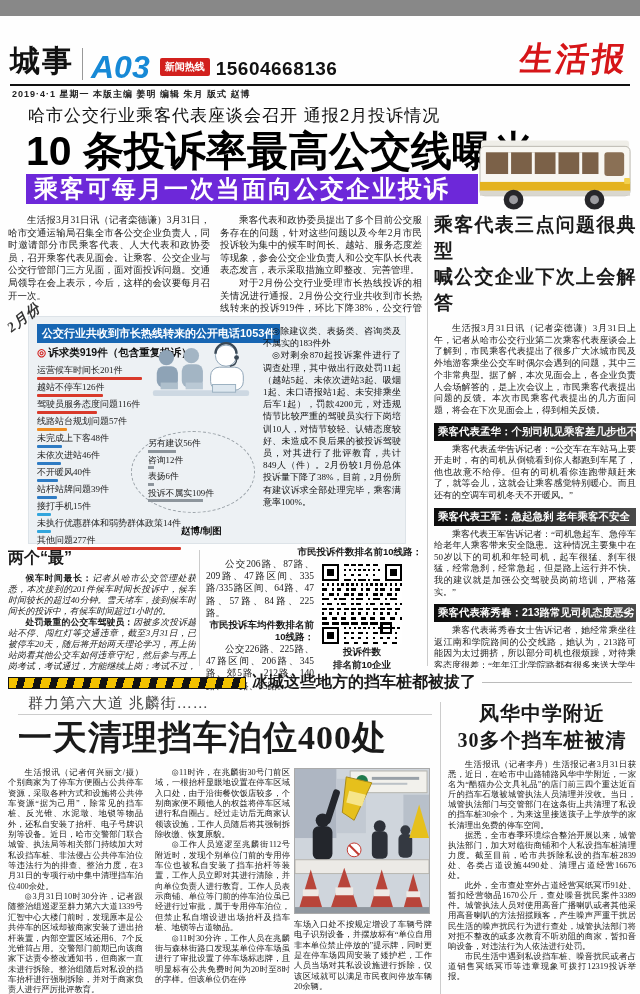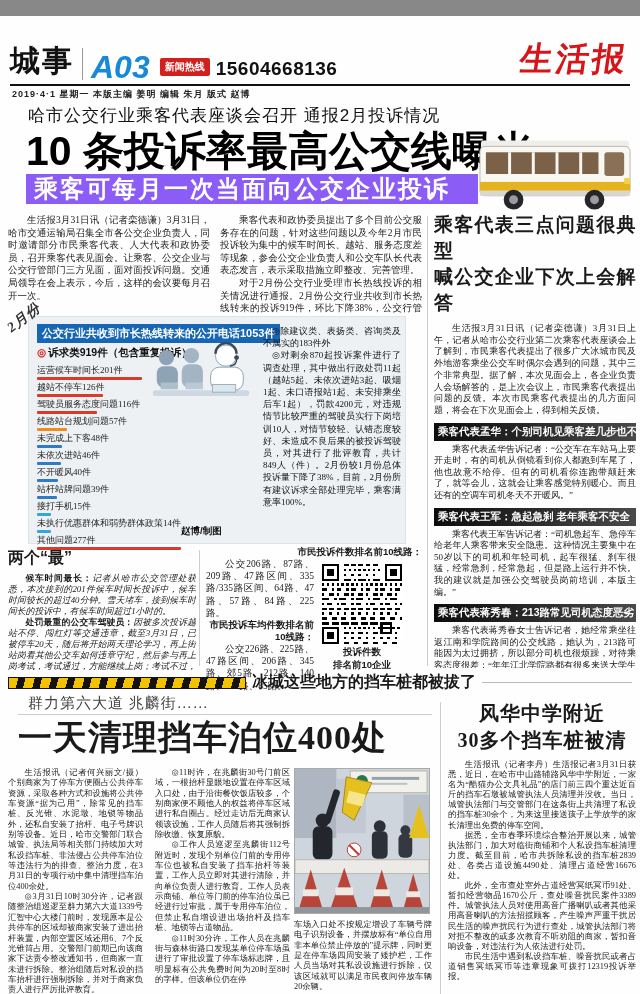--- a/index.html
+++ b/index.html
@@ -13,21 +13,21 @@
   .page-number { font-family:"Liberation Sans",sans-serif; font-weight:bold; font-size:32px; color:#1789d6; font-style:italic; line-height:30px; }
   .hotline-badge { background:#d2201d; color:#fff; font-family:"Liberation Sans",sans-serif; font-size:10px; font-weight:bold; padding:2px 5px; border-radius:2px; margin:0 6px 6px 10px; }
   .hotline-phone { font-family:"Liberation Sans",sans-serif; font-weight:bold; font-size:19px; color:#111; margin-bottom:2px; letter-spacing:0.5px; }
   .masthead { position:absolute; right:2px; bottom:0; font-weight:bold; font-size:33px; color:#d61518; transform:skewX(-8deg); letter-spacing:3px; }
   .hdr-rule { position:absolute; left:10px; top:68px; width:620px; border-top:2px solid #111; }
   .dateline { position:absolute; left:12px; top:72px; font-family:"Liberation Sans",sans-serif; font-size:9px; font-weight:bold; color:#222; letter-spacing:1px; }
 
   
   .lead-kicker { position:absolute; left:28px; top:88px; font-family:"Liberation Sans",sans-serif; font-size:17px; color:#111; letter-spacing:1px; }
   .lead-headline { position:absolute; left:26px; top:108px; font-family:"Liberation Sans",sans-serif; font-weight:bold; font-size:41px; color:#000; letter-spacing:0px; white-space:nowrap; }
-  .lead-subhead { position:absolute; left:26px; top:158px; width:452px; height:30px; background:#8b5cf6; color:#fff; font-family:"Liberation Sans",sans-serif; font-weight:bold; font-size:24px; line-height:30px; padding-left:8px; letter-spacing:2px; white-space:nowrap; overflow:hidden; }
+  .lead-subhead { position:absolute; left:26px; top:158px; width:452px; height:30px; background:#6d28d9; color:#fff; font-family:"Liberation Sans",sans-serif; font-weight:bold; font-size:24px; line-height:30px; padding-left:8px; letter-spacing:2px; white-space:nowrap; overflow:hidden; }
   .bus { position:absolute; right:4px; top:116px; width:158px; height:86px; }
   .lead-body { position:absolute; left:8px; top:198px; width:414px; height:101px; column-count:2; column-gap:10px; font-size:9.5px; line-height:12.6px; text-align:justify; overflow:hidden; }
   .lead-body p, .generic-body p { text-indent:2em; }
 
   
   .v-rule-1 { position:absolute; left:427px; top:200px; height:450px; border-left:1px solid #ccc; }
   .right-article { position:absolute; left:434px; top:196px; width:202px; height:456px; overflow:hidden; }
   .right-headline { font-weight:bold; font-size:19px; line-height:26px; letter-spacing:0.5px; text-align:justify; text-align-last:justify; }
   .right-article .intro { margin-top:7px; font-size:9px; line-height:11.7px; text-align:justify; text-indent:2em; }
   .rev-subhead { margin:6px 0 3px 0; background:linear-gradient(90deg,#0c0c0c,#4a4a4a); color:#fff; font-family:"Liberation Sans",sans-serif; font-weight:bold; font-size:10.5px; padding:2px 4px; white-space:nowrap; overflow:hidden; }
@@ -134,21 +134,21 @@
   </div>
 
   <div class="v-rule-1"></div>
   <div class="right-article">
     <div class="right-headline">乘客代表三点问题很典型</div>
     <div class="right-headline">喊公交企业下次上会解答</div>
     <p class="intro">生活报3月31日讯（记者栾德谦）3月31日上午，记者从哈市公交行业第二次乘客代表座谈会上了解到，市民乘客代表提出了很多广大冰城市民及外地游客乘坐公交车时偶尔会遇到的问题，其中三个非常典型。据了解，本次见面会上，各企业负责人会场解答的，是上次会议上，市民乘客代表提出问题的反馈。本次市民乘客代表提出的几方面问题，将会在下次见面会上，得到相关反馈。</p>
     <div class="rev-subhead">乘客代表孟华：个别司机见乘客差几步也不等</div>
     <p class="sect-text">乘客代表孟华告诉记者：“公交车在车站马上要开走时，有的司机从倒镜看到你人都跑到车尾了，他也故意不给停。但有的司机看你连跑带颠赶来了，就等会儿，这就会让乘客感觉特别暖心。而且还有的空调车司机冬天不开暖风。”</p>
     <div class="rev-subhead">乘客代表王军：急起急刹 老年乘客不安全</div>
-    <p class="sect-text">乘客代表王军告诉记者：“司机急起车、急停车给老年人乘客带来安全隐患。这种情况主要集中在50岁以下的司机和年轻司机，起车很猛、刹车很猛，经常急刹，经常急起，但是路上运行并不快。我的建议就是加强公交驾驶员岗前培训，本版主编。”</p>
+    <p class="sect-text">乘客代表王军告诉记者：“司机急起车、急停车给老年人乘客带来安全隐患。这种情况主要集中在50岁以下的司机和年轻司机，起车很猛、刹车很猛，经常急刹，经常急起，但是路上运行并不快。我的建议就是加强公交驾驶员岗前培训，严格落实。”</p>
     <div class="rev-subhead">乘客代表蒋秀春：213路常见司机态度恶劣</div>
     <p class="sect-text">乘客代表蒋秀春女士告诉记者，她经常乘坐往返江南和学院路间的公交线路，她认为，213路可能因为太过拥挤，所以部分司机也很烦躁，对待乘客态度很差：“年年江北学院路都有很多来送大学生的家长，根本不了解附近公交线路。每次一问，司机的态度就特别恶劣。213有很多条线路，有到公路大桥的，有到杉杉的，到万达的。有一次我亲眼看到有个家长想上公路大桥，结果上了一个到杉杉的车，家长问司机，司机就数落家长：‘那你不自己看？’还有很多本地的老人都经常坐错车。问司机，司机基本都不屑于回答。”</p>
   </div>
 
   <div class="igbox">
     <div class="month-label">2月份</div>
     <div class="ig-title">公交行业共收到市长热线转来的公开电话1053件</div>
     <div class="ig-sub">
       <span class="red">◎</span><span>诉求类919件（包含重复投诉）</span>
     </div>
@@ -209,20 +209,38 @@
       <div class="bar-item">
           <div class="bar-label">未执行优惠群体和弱势群体政策14件</div>
           <div class="bar-line" style="width: 14px; background: rgb(51, 166, 221);"></div>
         </div>
       <div class="bar-item">
           <div class="bar-label">其他问题277件</div>
           <div class="bar-line" style="width: 144px; background: rgb(217, 58, 43);"></div>
         </div>
     </div>
 
+    <div class="others-ellipse">
+      <div class="other-item">
+          <div class="other-label">另有建议56件</div>
+          <div class="other-line" style="width: 28px;"></div>
+        </div>
+      <div class="other-item">
+          <div class="other-label">咨询12件</div>
+          <div class="other-line" style="width: 6px;"></div>
+        </div>
+      <div class="other-item">
+          <div class="other-label">表扬6件</div>
+          <div class="other-line" style="width: 6px;"></div>
+        </div>
+      <div class="other-item">
+          <div class="other-label">投诉不属实109件</div>
+          <div class="other-line" style="width: 55px;"></div>
+        </div>
+    </div>
 
     <div class="ig-notes">
       <p>◎除建议类、表扬类、咨询类及不属实的183件外</p>
       <p>◎对剩余870起投诉案件进行了调查处理，其中做出行政处罚11起（越站5起、未依次进站3起、吸烟1起、未口语报站1起、未安排乘坐后车1起），罚款4200元，对违规情节比较严重的驾驶员实行下岗培训10人，对情节较轻、认错态度较好、未造成不良后果的被投诉驾驶员，对其进行了批评教育，共计849人（件）。2月份较1月份总体投诉量下降了38%，目前，2月份所有建议诉求全部处理完毕，乘客满意率100%。</p>
     </div>
     <div class="ig-credit">赵博/制图</div>
   </div>
 
   <div class="two-most">
     <div class="two-most-title">两个“最”</div>

